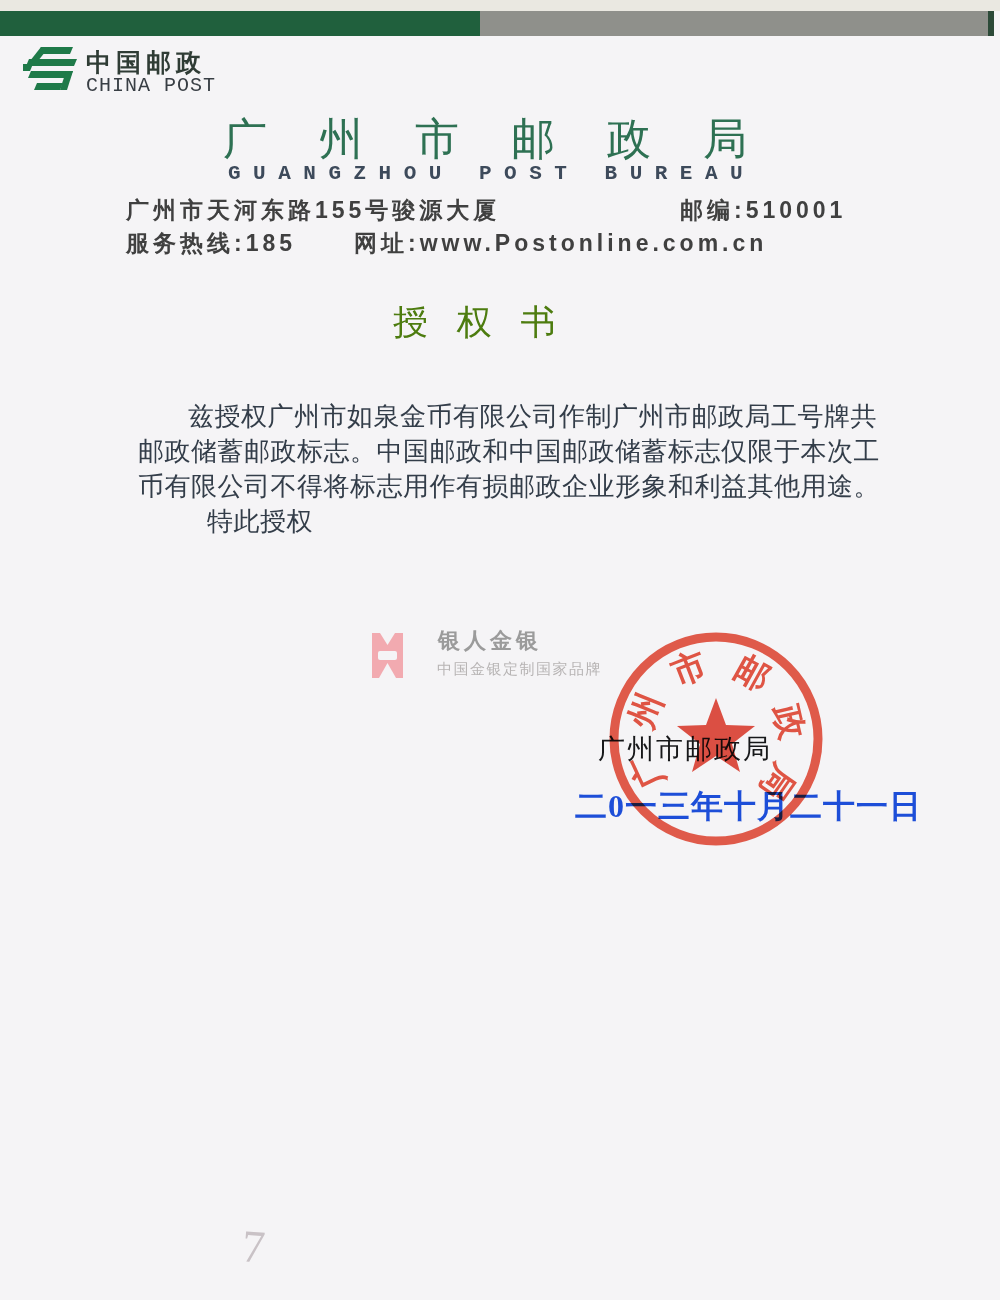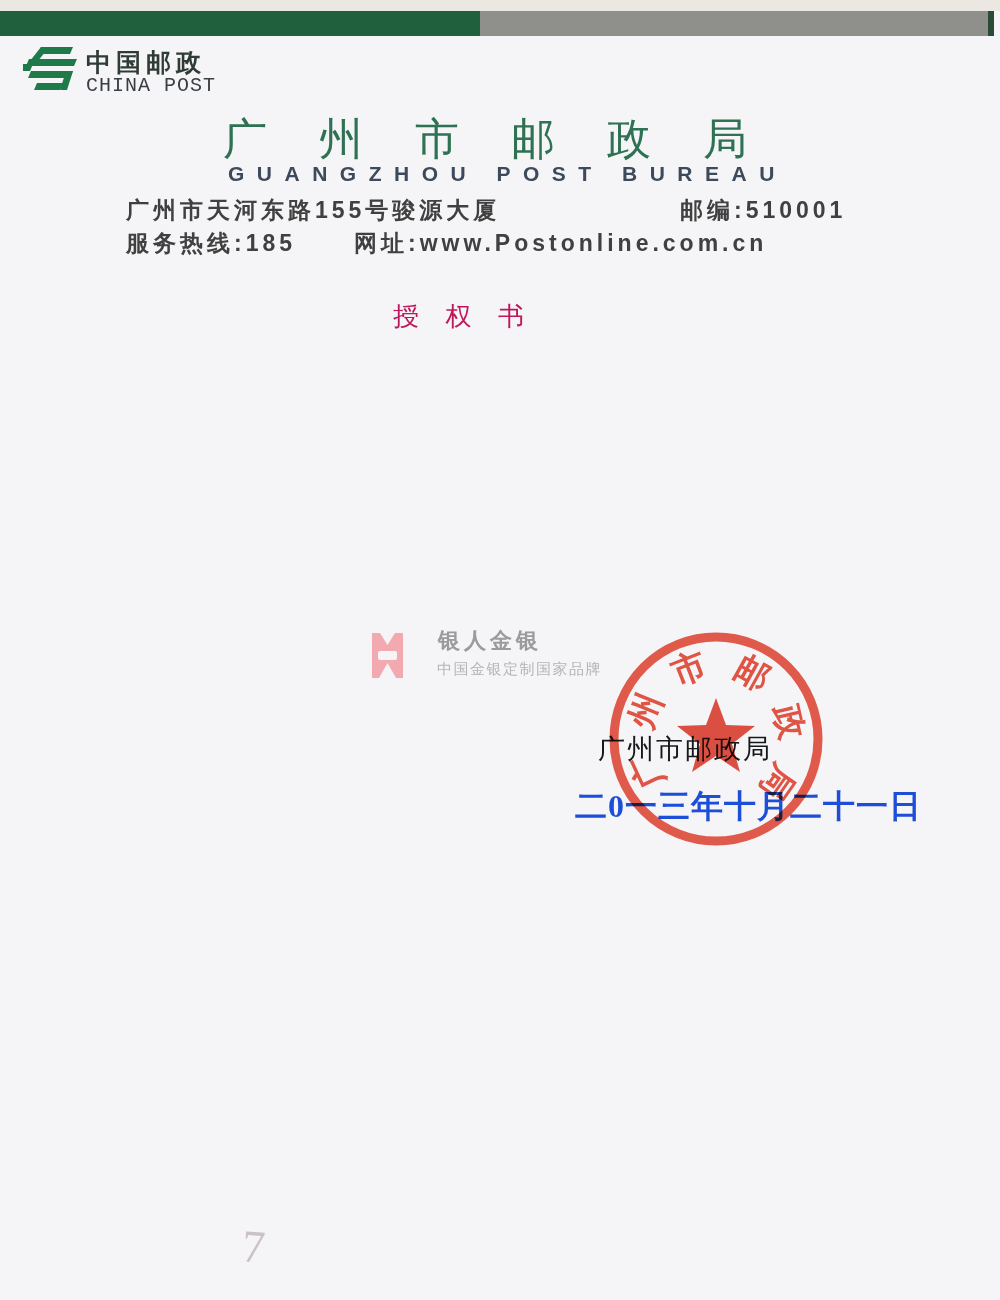--- a/index.html
+++ b/index.html
@@ -18,32 +18,32 @@
 
   
   .emblem{left:23px;top:46px;}
   .logo-cn{left:86px;top:46px;font-family:"Liberation Sans","DejaVu Sans",sans-serif;
     font-size:25px;font-weight:600;letter-spacing:5px;color:#2f3c35;}
   .logo-en{left:86px;top:74px;font-family:Liberation Mono, monospace;
     font-size:20px;font-weight:500;letter-spacing:1px;color:#383e44;}
 
   .bureau-cn{left:223px;top:110px;font-family:"Liberation Sans","DejaVu Sans",sans-serif;
     font-size:44px;font-weight:500;letter-spacing:52px;color:#2e7153;white-space:nowrap;}
-  .bureau-en{left:228px;top:162px;font-family:Liberation Sans, sans-serif;
+  .bureau-en{left:228px;top:162px;font-family:Liberation Mono, monospace;
     font-size:21px;font-weight:700;letter-spacing:12.5px;color:#3d4a5b;white-space:nowrap;}
 
   .addr{font-family:"Liberation Sans","DejaVu Sans",sans-serif;font-size:23px;font-weight:700;
     color:#404040;letter-spacing:4px;white-space:nowrap;}
   .addr-1{left:126px;top:195px;}
   .postcode{left:680px;top:195px;}
   .addr-2{left:126px;top:228px;}
   .website{left:354px;top:228px;}
 
   
-  .doc-title{left:393px;top:299px;font-size:26px;color:#be185d;letter-spacing:10px;white-space:nowrap;}
+  .doc-title{left:393px;top:299px;font-size:35px;color:#4d7c0f;letter-spacing:10px;white-space:nowrap;}
   .body-text{left:138px;top:399px;width:765px;font-size:26px;line-height:35px;
     color:#333d49;letter-spacing:0.5px;}
   .body-line{white-space:nowrap;}
   .indent-first{text-indent:50px;}
   .indent-close{text-indent:69px;margin-top:0px;}
 
   
   .wm-logo{left:372px;top:633px;}
   .wm-brand{left:438px;top:626px;font-family:"Liberation Sans","DejaVu Sans",sans-serif;
     font-size:22px;font-weight:700;letter-spacing:4px;color:#9b9b9b;white-space:nowrap;}
@@ -90,20 +90,24 @@
   <div class="abs bureau-en">GUANGZHOU POST BUREAU</div>
 
   <div class="abs addr addr-1">广州市天河东路155号骏源大厦</div>
   <div class="abs addr postcode">邮编:510001</div>
   <div class="abs addr addr-2">服务热线:185</div>
   <div class="abs addr website">网址:www.Postonline.com.cn</div>
 
   <div class="abs doc-title">授 权 书</div>
 
   <div class="abs body-text">
+    <div class="body-line indent-first">兹授权广州市如泉金币有限公司作制广州市邮政局工号牌共</div>
+    <div class="body-line">邮政储蓄邮政标志。中国邮政和中国邮政储蓄标志仅限于本次工</div>
+    <div class="body-line">币有限公司不得将标志用作有损邮政企业形象和利益其他用途。</div>
+    <div class="body-line indent-close">特此授权</div>
   </div>
 
   <svg class="abs wm-logo" width="31" height="45" viewBox="0 0 31 45">
     <rect x="0" y="0" width="31" height="45" fill="#f2aab0"></rect>
     <polygon points="8,0 23,0 15.5,12" fill="#f5f4f6"></polygon>
     <rect x="6" y="18" width="19" height="9" rx="2" fill="#f5f4f6"></rect>
     <polygon points="7,45 24,45 15.5,30" fill="#f5f4f6"></polygon>
   </svg>
   <div class="abs wm-brand">银人金银</div>
   <div class="abs wm-tagline">中国金银定制国家品牌</div>

